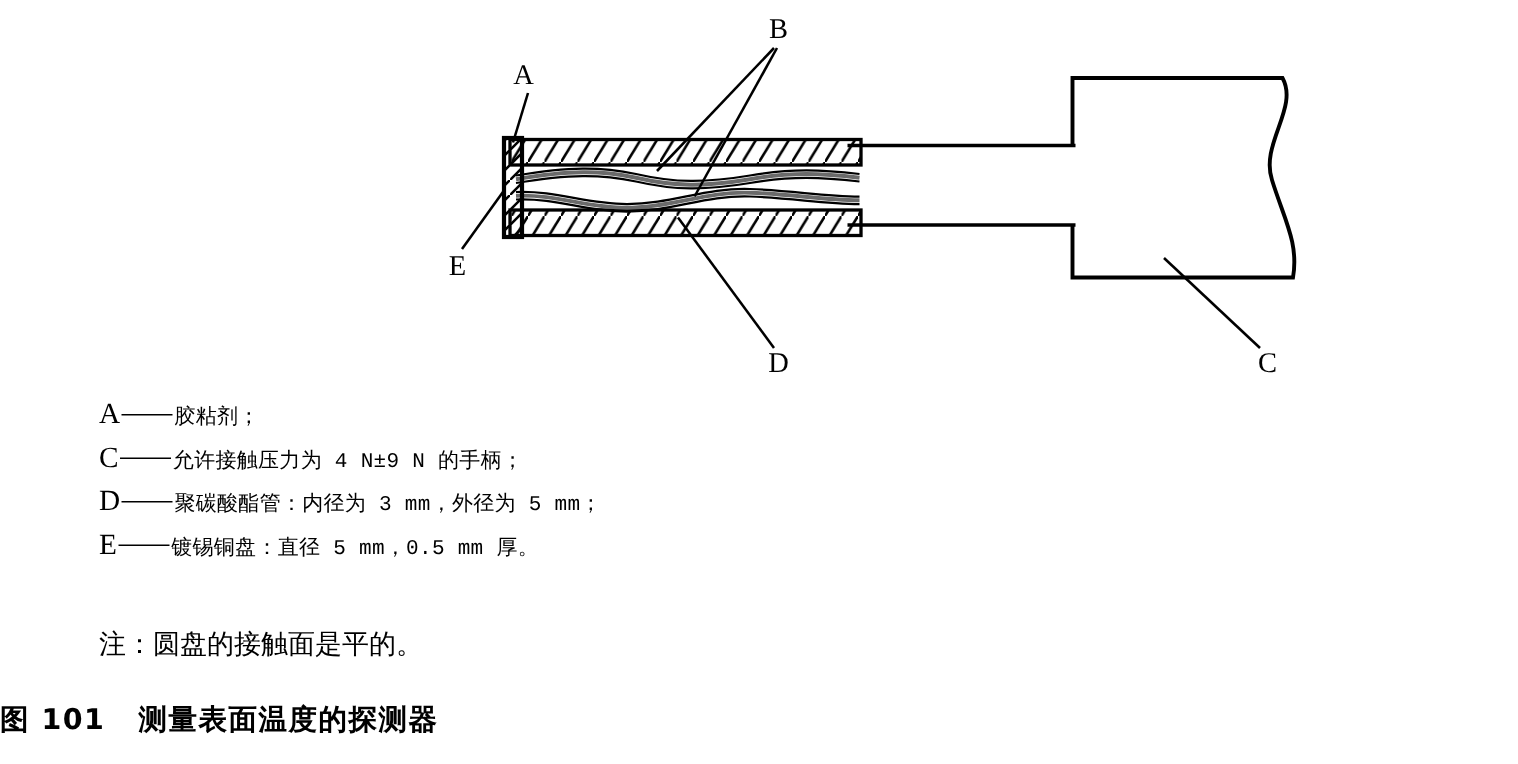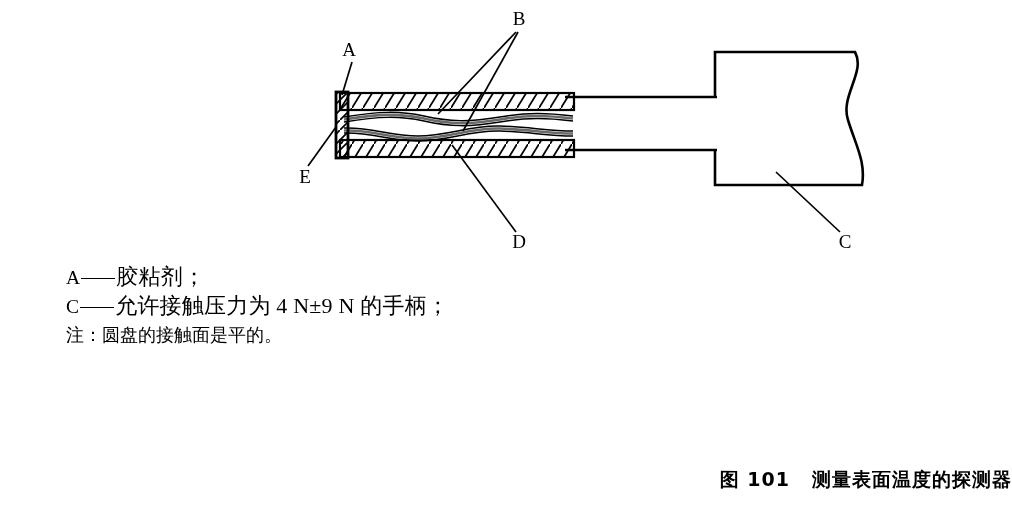--- a/index.html
+++ b/index.html
@@ -61,39 +61,40 @@
     top: -5px;
     margin: 0 1px 0 1px;
   }
   .legend-dash::before {
     content: "";
     display: block;
     border-top: 1.6px solid #000;
     width: 34px;
   }
   .legend-text {
-    font-family: Liberation Serif, serif;
-    font-size: 22px;
+    font-family: Liberation Mono, monospace;
+    font-size: 14px;
   }
   .note-row {
     display: block;
     white-space: nowrap;
     height: 30px;
     line-height: 30px;
     font-family: Liberation Sans, sans-serif;
     font-size: 18px;
+    margin-top: 36px;
   }
 
   
   #caption {
     position: absolute;
     left: 0;
     top: 467px;
     width: 1012px;
-    text-align: right;
+    text-align: left;
     font-family: "DejaVu Sans", "Liberation Sans", sans-serif;
     font-weight: bold;
     font-size: 19px;
     letter-spacing: 1px;
   }
   #caption .cap-num {
     margin-right: 22px;
   }
 
   .dg-label {
@@ -197,21 +198,27 @@
 
     <div class="legend-row">
       <span class="legend-key">A</span><span class="legend-dash"></span><span class="legend-text">胶粘剂；</span>
     </div>
 
 
     <div class="legend-row">
       <span class="legend-key">C</span><span class="legend-dash"></span><span class="legend-text">允许接触压力为 4 N±9 N 的手柄；</span>
     </div>
 
-
+    <div class="legend-row">
+      <span class="legend-key">D</span><span class="legend-dash"></span><span class="legend-text">聚碳酸酯管：内径为 3 mm，外径为 5 mm；</span>
+    </div>
+
+    <div class="legend-row">
+      <span class="legend-key">E</span><span class="legend-dash"></span><span class="legend-text">镀锡铜盘：直径 5 mm，0.5 mm 厚。</span>
+    </div>
 
     <div class="note-row">注：圆盘的接触面是平的。</div>
   </div>
 
   <div id="caption">
     <span class="cap-num">图 101</span><span>测量表面温度的探测器</span>
   </div>
 
 </div>
 

